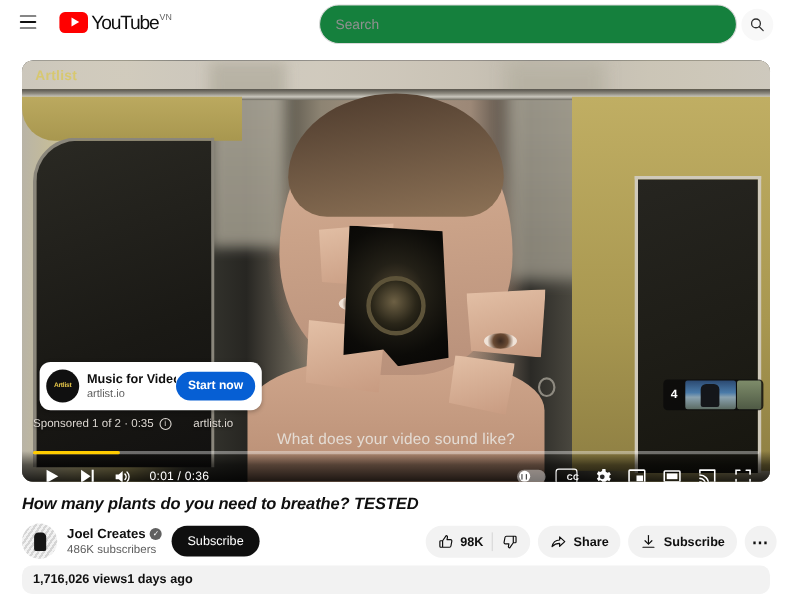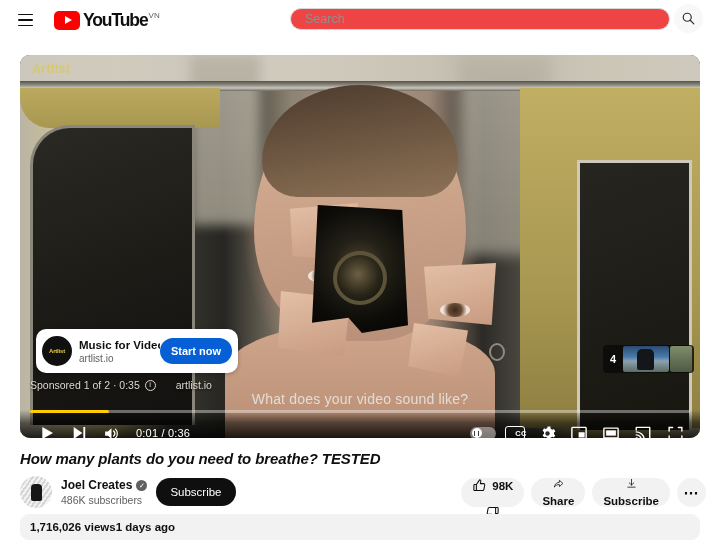--- a/index.html
+++ b/index.html
@@ -39,37 +39,37 @@
     margin-right: 3px; margin-top: 1px;
   }
   .yt-play::after {
     content: ""; width: 0; height: 0;
     border-left: 7px solid #ffffff;
     border-top: 4.3px solid transparent;
     border-bottom: 4.3px solid transparent;
     margin-left: 2px;
   }
   .yt-word {
-    font-size: 17.5px; font-weight: bold;
+    font-size: 17.5px; font-weight: normal;
     letter-spacing: -1.1px; color: #0f0f0f;
     line-height: 20px;
   }
   .yt-cc {
     font-size: 8px; color: #606060;
     margin-left: 1px; margin-top: 1px;
     letter-spacing: 0;
   }
   .search-zone {
     position: absolute; left: 290px; top: 4px;
     display: flex; align-items: center;
   }
   .search-box {
-    width: 380px; height: 22px;
+    width: 380px; height: 36px;
     border: 1px solid #d9d9d9; border-radius: 18px;
-    background: #ef4444;
+    background: #15803d;
     display: flex; align-items: center;
     padding: 0 14px;
   }
   .search-box input {
     border: none; outline: none; background: transparent;
     font-family: "Liberation Sans", sans-serif;
     font-size: 12.5px; color: #0f0f0f; width: 100%;
   }
   .search-box input::placeholder { color: #909090; }
   .search-btn {
@@ -400,21 +400,20 @@
   .actions {
     position: absolute; right: 14px; top: 478px;
     display: flex; align-items: center; gap: 7px;
   }
   .pill {
     height: 29px; background: #f2f2f2; border-radius: 16px;
     display: flex; align-items: center; padding: 0 11px;
     gap: 6px; cursor: pointer;
     font-size: 11.5px; font-weight: bold; color: #0f0f0f;
     white-space: nowrap;
-    flex-direction: column;
   }
   .pill-divider {
     width: 1px; height: 17px; background: #d6d6d6; margin: 0 2px;
   }
   .pill.round {
     width: 29px; padding: 0; justify-content: center;
     font-size: 15px; letter-spacing: 1px;
   }
   .desc-box {
     position: absolute; left: 20px; right: 20px; top: 514px;

